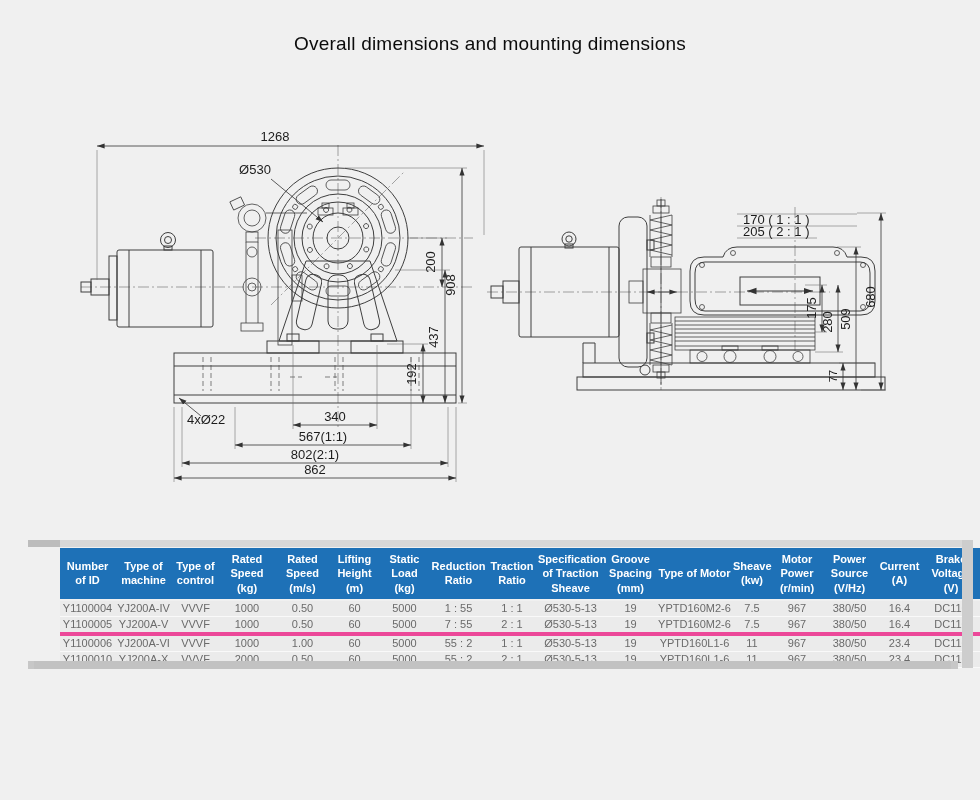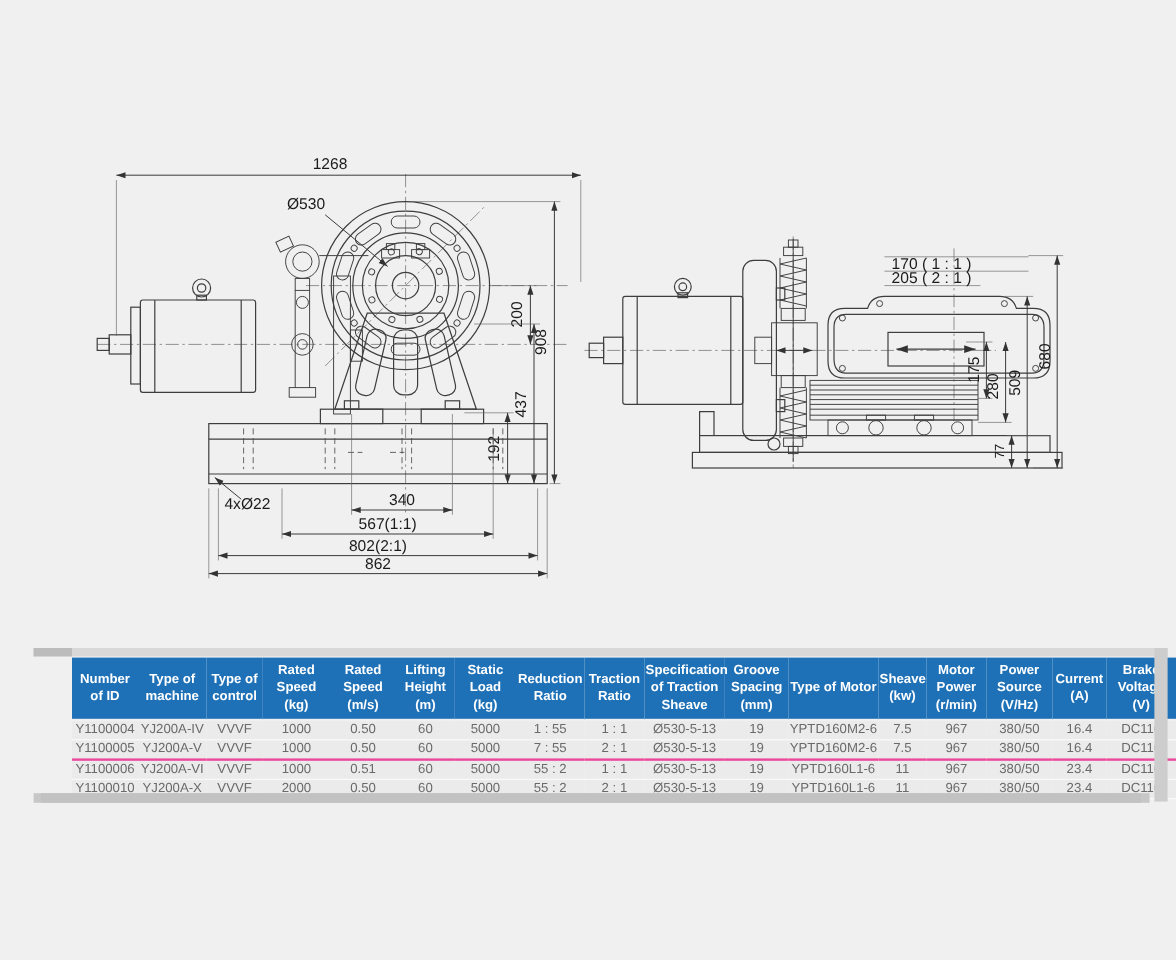--- a/index.html
+++ b/index.html
@@ -22,34 +22,35 @@
 
   
   .spec-table{position:absolute;left:28px;top:548px;width:920px;
               border-collapse:collapse;table-layout:fixed;margin-left:32px;}
   .spec-table thead th{background:#1e71b7;color:#ffffff;font-size:11px;font-weight:bold;
               padding:4px 1px;line-height:1.3;text-align:center;vertical-align:middle;
               border-bottom:2px solid #f0f0f0;}
   .spec-table tbody td{background:#ebebeb;color:#6a6a6a;font-size:11px;text-align:center;
               padding:1px 0;height:13px;overflow:hidden;white-space:nowrap;}
   .spec-table tbody tr{border-bottom:1px solid #f9f9f9;}
-  .spec-table tbody tr:nth-child(2){border-bottom:2px solid #ec4899;}
+  .spec-table tbody tr:nth-child(2){border-bottom:4px solid #ec4899;}
 
   
   .sb-top{position:absolute;left:28px;top:540px;width:945px;height:7px;background:#d8d8d8;}
   .sb-top .thumb{position:absolute;left:0;top:0;width:32px;height:7px;background:#bcbcbc;}
   .sb-bottom{position:absolute;left:28px;top:661px;width:930px;height:8px;background:#c7c7c7;}
   .sb-bottom .thumb{position:absolute;left:6px;top:0;width:917px;height:8px;background:#c2c2c2;}
   .sb-right{position:absolute;left:962px;top:540px;width:11px;height:128px;background:#cdcdcd;}
 </style>
 </head>
 <body>
 
 <div class="page">
 
+  <div class="title">Overall dimensions and mounting dimensions</div>
 
   <svg class="dwg" style="left:75px;top:125px" width="420" height="365" viewBox="0 0 420 365">
     <defs>
       <marker id="arrL" viewBox="0 0 10 10" refX="9.5" refY="5" markerWidth="10" markerHeight="10" orient="auto-start-reverse">
           <path d="M0,1.8 L9.5,5 L0,8.2 Z" fill="#333"></path>
         </marker>
     </defs>
 
     <g class="cl">
       <line x1="6" y1="162" x2="400" y2="162"></line>
@@ -414,21 +415,21 @@
           <td>967</td>
           <td>380/50</td>
           <td>16.4</td>
           <td>DC110</td>
         </tr>
         <tr>
           <td>Y1100006</td>
           <td>YJ200A-VI</td>
           <td>VVVF</td>
           <td>1000</td>
-          <td>0.51</td>
+          <td>1.00</td>
           <td>60</td>
           <td>5000</td>
           <td>55 : 2</td>
           <td>1 : 1</td>
           <td>Ø530-5-13</td>
           <td>19</td>
           <td>YPTD160L1-6</td>
           <td>11</td>
           <td>967</td>
           <td>380/50</td>

